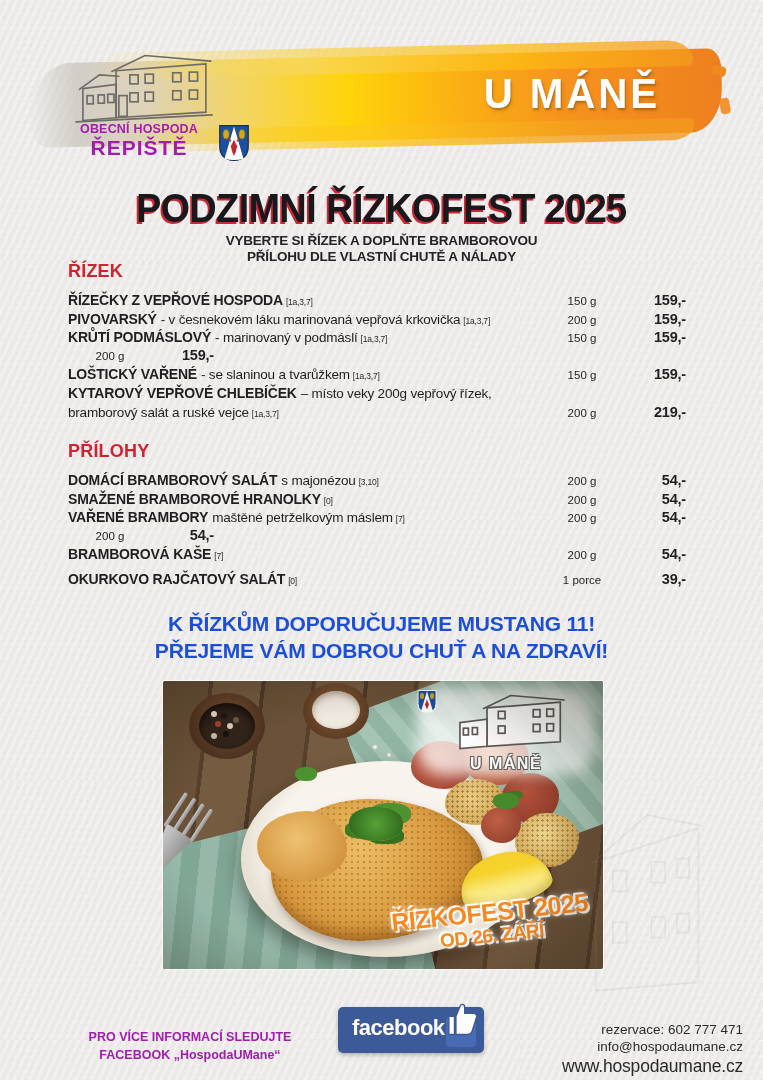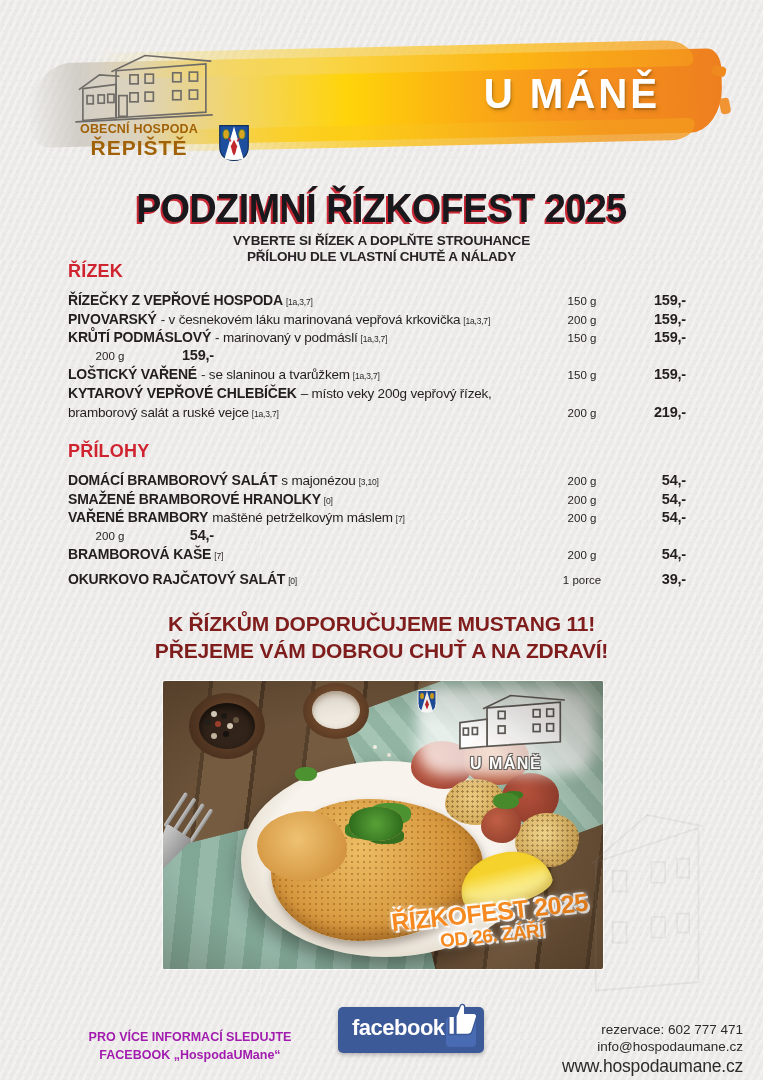--- a/index.html
+++ b/index.html
@@ -28,21 +28,21 @@
     border-radius:30px 12px 40px 16px / 20px 10px 26px 12px;opacity:.8;}
   .fleck{position:absolute;background:#ef8a1f;border-radius:4px;}
   .fleck1{right:-4px;top:26px;width:14px;height:10px;transform:rotate(14deg);}
   .fleck2{right:-8px;top:58px;width:10px;height:16px;transform:rotate(-10deg);opacity:.9;}
   .brand{position:absolute;right:58px;top:30px;font-size:42px;font-weight:800;color:#ffffff;
     letter-spacing:3px;transform:scaleX(.96);
     text-shadow:1px 2px 1px rgba(120,75,10,.35), 2px 3px 4px rgba(120,75,10,.25);}
 
   
   .logo-sketch{left:64px;top:50px;}
-  .logo-text{left:64px;top:122px;width:150px;text-align:center;color:#a16207;font-weight:700;}
+  .logo-text{left:64px;top:122px;width:150px;text-align:center;color:#a21caf;font-weight:700;}
   .logo-line1{font-size:12.5px;letter-spacing:.2px;}
   .logo-line2{font-size:21px;letter-spacing:1px;margin-top:0px;}
   .crest-hdr{left:218px;top:124px;}
 
   
   .title{left:0;top:186px;width:763px;text-align:center;font-size:40px;font-weight:800;
     letter-spacing:-.5px;transform:scaleX(.94);color:#19181c;
     text-shadow:-2px 2px 0 #cb2936;}
   .subtitle{left:0;width:763px;text-align:center;font-weight:700;font-size:13.5px;color:#262225;letter-spacing:-.2px;}
   .sub1{top:233px;} .sub2{top:249px;}
@@ -55,21 +55,21 @@
   .rows.rizek{top:291px;} .rows.prilohy{top:471px;} .rows.salad{top:570px;}
   .row{display:flex;align-items:baseline;height:18.6px;}
   .cell.name{flex:1;white-space:nowrap;overflow:visible;letter-spacing:-.2px;}
   .t{font-size:14px;font-weight:700;}
   .d{font-size:13.5px;font-weight:400;margin-left:4px;}
   .a{font-size:8.5px;font-weight:400;margin-left:3px;color:#2b2829;}
   .cell.w{width:84px;text-align:center;font-size:11.5px;}
   .cell.p{width:62px;text-align:right;font-size:14.5px;font-weight:700;letter-spacing:-.2px;}
 
   
-  .promo{left:0;width:763px;text-align:center;color:#7f1d1d;font-weight:800;font-size:21px;letter-spacing:-.2px;}
+  .promo{left:0;width:763px;text-align:center;color:#1d4ed8;font-weight:800;font-size:21px;letter-spacing:-.2px;}
   .promo1{top:612px;} .promo2{top:639px;}
 
   
   .photo{left:163px;top:681px;width:440px;height:288px;overflow:hidden;border-radius:2px;
     background:repeating-linear-gradient(97deg,#6a5138 0 46px,#55402b 46px 50px,#755b40 50px 98px,#4d3926 98px 102px);
     box-shadow:0 0 0 1px rgba(255,255,255,.6);}
   .photo::after{content:"";position:absolute;inset:0;
     background:radial-gradient(ellipse at 45% 55%, rgba(0,0,0,0) 55%, rgba(30,18,8,.35) 100%);}
   .cloth1{position:absolute;right:-60px;top:-20px;width:300px;height:190px;background:#9dbfae;
     transform:rotate(-20deg);border-radius:10px;
@@ -186,21 +186,21 @@
 <svg class="abs crest-hdr" width="32" height="38" viewBox="0 0 40 48">
   <path d="M2 2 H38 V28 Q38 45 20 46 Q2 45 2 28 Z" fill="#1d4f9e" stroke="#12305e" stroke-width="1.5"></path>
   <path d="M20 3 L32 44 Q20 47 8 44 Z" fill="#ffffff"></path>
   <path d="M20 20 L24 28 L22 36 L20 40 L18 36 L16 28 Z" fill="#c1272d"></path>
   <path d="M16 22 L12 16 M24 22 L28 16" stroke="#c1272d" stroke-width="2" fill="none"></path>
   <ellipse cx="10" cy="13" rx="4" ry="6" fill="#d9a520" stroke="#3a7d2a" stroke-width="1"></ellipse>
   <ellipse cx="30" cy="13" rx="4" ry="6" fill="#d9a520" stroke="#3a7d2a" stroke-width="1"></ellipse>
 </svg>
 
 <div class="abs title">PODZIMNÍ ŘÍZKOFEST 2025</div>
-<div class="abs subtitle sub1">VYBERTE SI ŘÍZEK A DOPLŇTE STROUHANCE</div>
+<div class="abs subtitle sub1">VYBERTE SI ŘÍZEK A DOPLŇTE BRAMBOROVOU</div>
 <div class="abs subtitle sub2">PŘÍLOHU DLE VLASTNÍ CHUTĚ A NÁLADY</div>
 
 <div class="abs menu-col sec-head rizek">ŘÍZEK</div>
 <div class="abs menu-col rows rizek">
   <div class="row">
     <div class="cell name"><span class="t">ŘÍZEČKY Z VEPŘOVÉ HOSPODA</span><span class="a">[1a,3,7]</span></div>
     <div class="cell w">150 g</div>
     <div class="cell p">159,-</div>
   </div>
   <div class="row">

